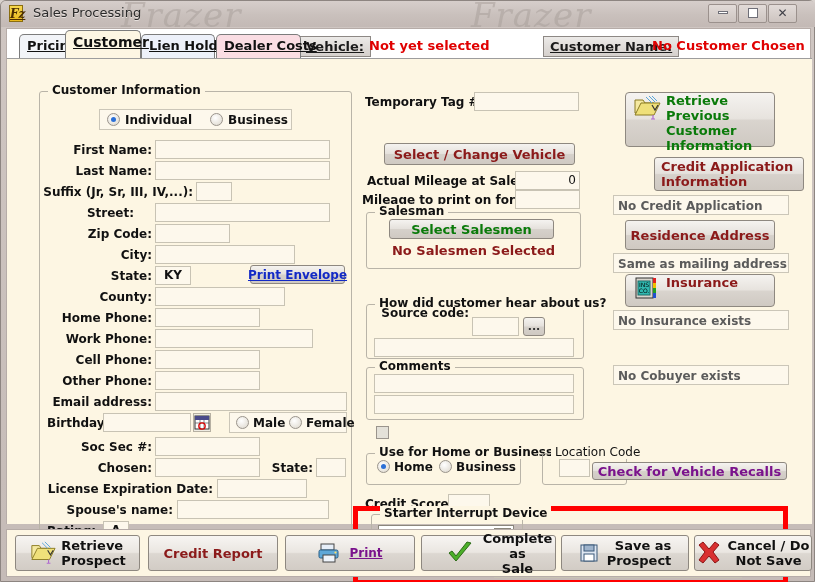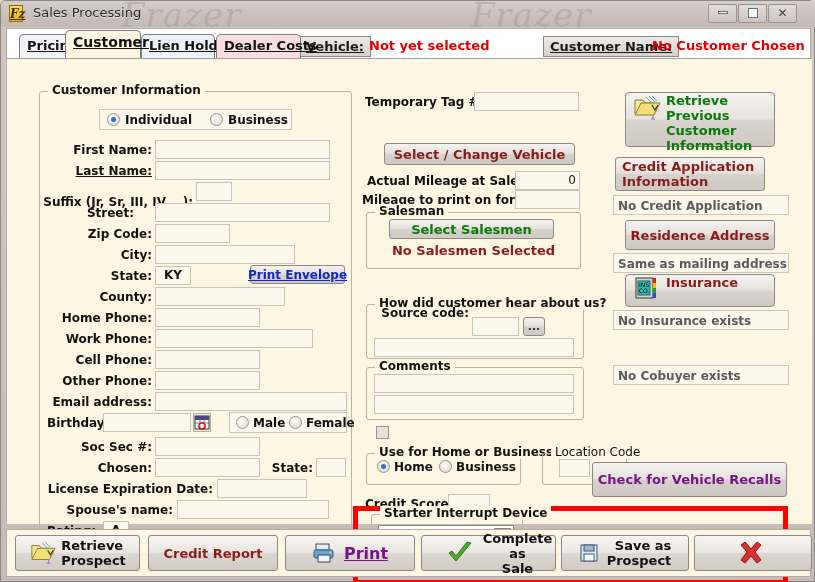--- a/index.html
+++ b/index.html
@@ -218,21 +218,21 @@
   .tbbtn {
     position: absolute; top: 5px; height: 36px;
     background: linear-gradient(180deg,#f7f5f2 0%,#eae6e1 48%,#dcd7d1 52%,#d2ccc5 100%);
     border: 1px solid #8e8880; border-radius: 3px;
     display: flex; align-items: center; justify-content: center;
     font: bold 13px "DejaVu Sans", sans-serif;
     color: #8b1a1a; white-space: pre-line; text-align: center;
     cursor: pointer;
   }
   .tbbtn .t2 { color: #111; line-height: 15px; text-align: left; }
-  .tbbtn .tprint { color:#7a128c; text-decoration: underline; font-size:16px;text-align:right;}
+  .tbbtn .tprint { color:#7a128c; text-decoration: underline; font-size:12px;text-align:right;}
 
   svg { display:block; }
 </style>
 </head>
 <body>
 
 <div id="window">
 
   <div id="titlebar">
     <div class="wm">Frazer</div>
@@ -266,24 +266,24 @@
 
       <div style="position:absolute; left:92px; top:50px; width:193px; height:21px; border:1px solid #cbc6b8; background:#fdf8ec;"></div>
       <div class="radio on" style="left:100px; top:54px;"></div>
       <div class="rlbl" style="left:118px; top:54px;">Individual</div>
       <div class="radio" style="left:203px; top:54px;"></div>
       <div class="rlbl" style="left:221px; top:54px;">Business</div>
 
       <div class="lbl" style="left:40px; top:84px; width:105px;">First Name:</div>
       <div class="fld" style="left:148px; top:81px; width:175px;"></div>
 
-      <div class="lbl" style="left:40px; top:105px; width:105px;text-decoration:underline;">Last Name:</div>
+      <div class="lbl" style="left:40px; top:105px; width:105px;">Last Name:</div>
       <div class="fld" style="left:148px; top:102px; width:175px;"></div>
 
-      <div class="lbl" style="left:20px; top:136px; width:166px;">Suffix (Jr, Sr, III, IV,...):</div>
+      <div class="lbl" style="left:20px; top:126px; width:166px;">Suffix (Jr, Sr, III, IV,...):</div>
       <div class="fld" style="left:189px; top:123px; width:36px;"></div>
 
       <div class="lbl" style="left:22px; top:147px; width:105px;">Street:</div>
       <div class="fld" style="left:148px; top:144px; width:175px;"></div>
 
       <div class="lbl" style="left:40px; top:168px; width:105px;">Zip Code:</div>
       <div class="fld" style="left:148px; top:165px; width:75px;"></div>
 
       <div class="lbl" style="left:40px; top:189px; width:105px;">City:</div>
       <div class="fld" style="left:148px; top:186px; width:140px;"></div>
@@ -409,21 +409,21 @@
             </g>
             <path d="M20 12 L23 17 L26 12" fill="none" stroke="#333" stroke-width="1.2"></path>
             <path d="M21 22 l0 4 M19 26 l4 0" stroke="#b06bd0" stroke-width="1.2"></path>
           </svg>
         </span>
         <span class="txt green">Retrieve Previous
 Customer
 Information</span>
       </div>
 
-      <div class="btn leftalign" style="left:608px; top:98px; width:150px; height:34px;">
+      <div class="btn leftalign" style="left:647px; top:98px; width:150px; height:34px;">
         <span class="txt" style="white-space:pre-line; font:bold 13px 'DejaVu Sans',sans-serif; line-height:15px;">Credit Application
 Information</span>
       </div>
       <div class="statusbox" style="left:606px; top:136px; width:176px;">No Credit Application</div>
 
       <div class="btn" style="left:618px; top:161px; width:150px; height:30px;">Residence Address</div>
       <div class="statusbox" style="left:606px; top:194px; width:176px;">Same as mailing address</div>
 
       <div class="iconbtn" style="left:618px; top:215px; width:150px; height:33px;">
         <span style="margin:0 6px 0 8px;">
@@ -437,21 +437,21 @@
             <rect x="19" y="13" width="3" height="5" fill="#20a020"></rect>
             <rect x="19" y="18" width="3" height="5" fill="#2050d0"></rect>
           </svg>
         </span>
         <span class="txt">Insurance</span>
       </div>
       <div class="statusbox" style="left:606px; top:251px; width:176px;">No Insurance exists</div>
 
       <div class="statusbox" style="left:606px; top:306px; width:176px;">No Cobuyer exists</div>
 
-      <div class="btn purple" style="left:585px; top:403px; width:195px; height:35px;">Check for Vehicle Recalls</div>
+      <div class="btn purple" style="left:585px; top:403px; width:195px; height:18px;">Check for Vehicle Recalls</div>
 
       <div id="sid-highlight" style="left:346px; top:447px; width:435px; height:79px;"></div>
 
       <div class="group" style="left:364px; top:455px; width:152px; height:38px;">
         <div class="legend">Starter Interrupt Device</div>
       </div>
       <div style="position:absolute; left:371px; top:466px; width:136px; height:22px; background:#ffffff; border:1px solid #8b867c;">
         <span style="position:absolute; left:6px; top:3px; font:bold 12px 'DejaVu Sans',sans-serif; color:#111;">iMetrik</span>
         <span style="position:absolute; right:2px; top:2px; width:17px; height:17px;
                      background:linear-gradient(180deg,#f2f0ec,#cfc9c2); border:1px solid #8b867c;">
@@ -522,16 +522,18 @@
       <span class="t2" style="text-align:right;">Save as
 Prospect</span>
     </div>
 
     <div class="tbbtn" style="left:687px; width:118px;">
       <span style="margin-right:5px;">
         <svg width="26" height="24" viewBox="0 0 26 24">
           <path d="M3 4 L7 1 L13 8 L19 1 L23 4 L17 11 L23 19 L19 22 L13 15 L7 22 L3 19 L9 11 Z" fill="#d93030" stroke="#8b1414" stroke-width="1"></path>
         </svg>
       </span>
+      <span class="t2" style="text-align:center;">Cancel / Do
+Not Save</span>
     </div>
 
   </div>
 </div>
 
 </body></html>

